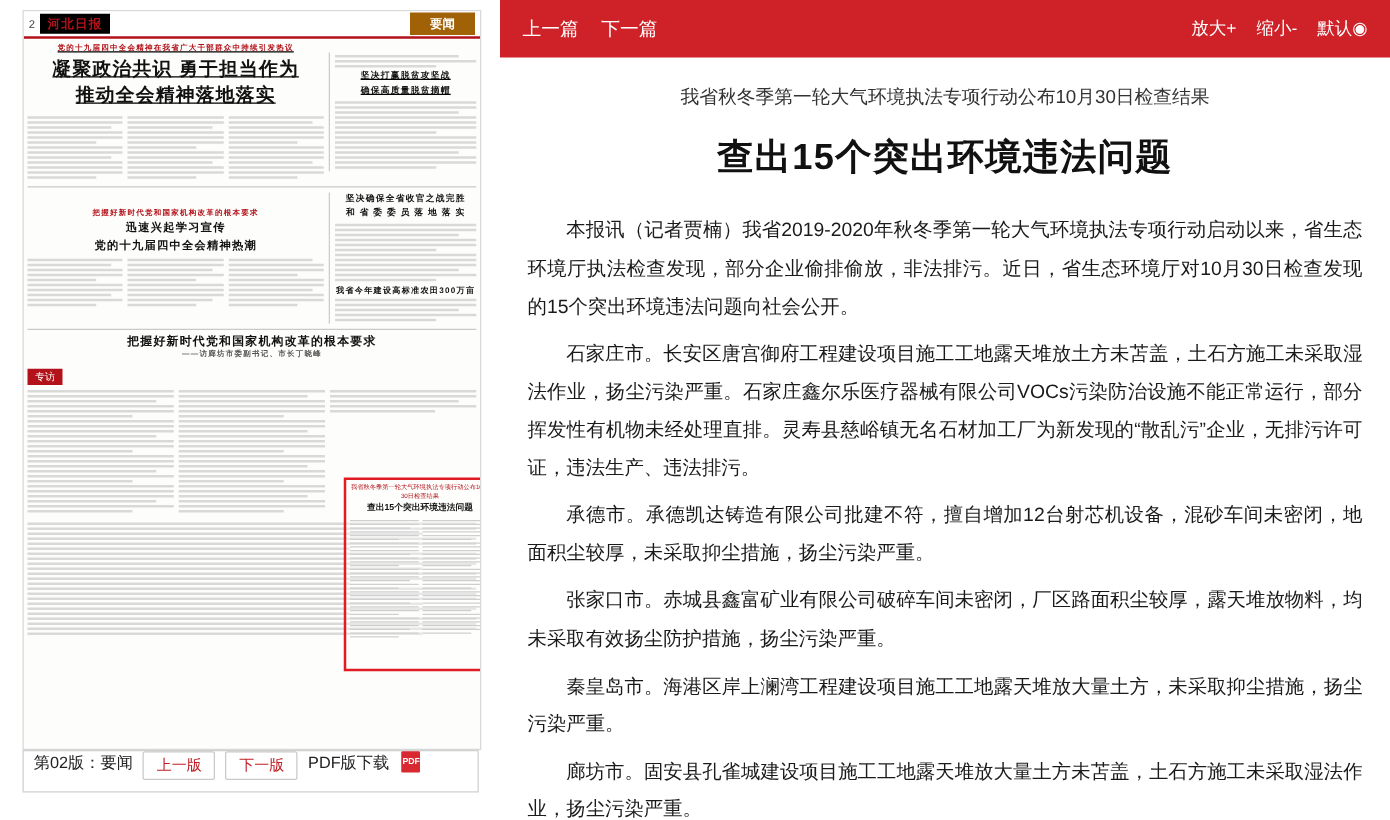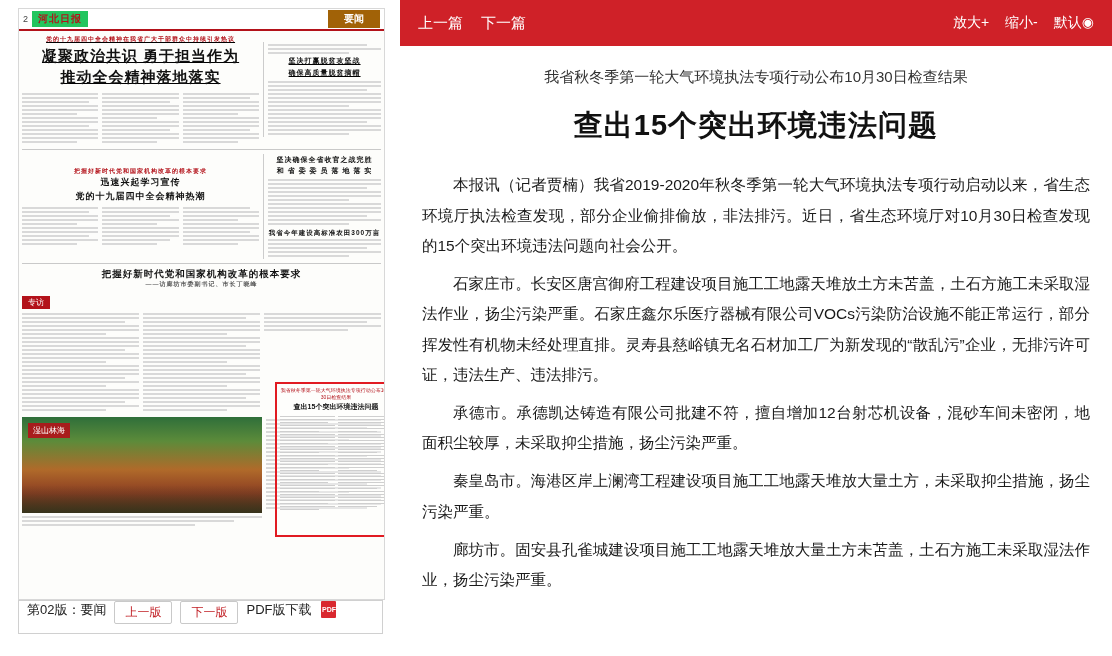--- a/index.html
+++ b/index.html
@@ -47,21 +47,21 @@
   .masthead .pagenum {
     font-size: 9px;
     color: #444;
     margin-right: 4px;
   }
   .masthead .mast-logo {
     font-size: 10px;
     color: #b3121a;
     font-weight: bold;
     letter-spacing: 1px;
-    background: #22c55e;
+    background: #000000;
     padding: 1px 6px;
   }
   .masthead .mast-sec {
     margin-left: auto;
     font-size: 10px;
     color: #ffffff;
     background: #a16207;
     padding: 2px 16px;
     font-weight: bold;
   }
@@ -499,30 +499,20 @@
                   <i></i>
                   <i class="mid"></i>
                   <i></i>
                   <i class="short"></i>
               </div>
             </div>
           </div>
         </div>
 
         <div class="np-row" style="margin-top:4px;align-items:flex-start;">
-          <div class="np-col" style="flex:2.1;">
-            <div class="photo">
-              <span class="photo-badge">湿山林海</span>
-            </div>
-            <div class="lines" style="margin-top:3px;">
-              <i></i>
-                <i class="mid"></i>
-                <i class="short"></i>
-            </div>
-          </div>
           <div class="np-col" style="flex:1;">
             <div class="lines">
               <i></i>
                 <i></i>
                 <i class="mid"></i>
                 <i></i>
                 <i></i>
                 <i class="short"></i>
                 <i></i>
                 <i></i>
@@ -645,19 +635,20 @@
       </div>
     </div>
 
     <div class="article">
       <div class="subhead">我省秋冬季第一轮大气环境执法专项行动公布10月30日检查结果</div>
       <h1 class="headline">查出15个突出环境违法问题</h1>
 
       <p class="para">本报讯（记者贾楠）我省2019-2020年秋冬季第一轮大气环境执法专项行动启动以来，省生态环境厅执法检查发现，部分企业偷排偷放，非法排污。近日，省生态环境厅对10月30日检查发现的15个突出环境违法问题向社会公开。</p>
       <p class="para">石家庄市。长安区唐宫御府工程建设项目施工工地露天堆放土方未苫盖，土石方施工未采取湿法作业，扬尘污染严重。石家庄鑫尔乐医疗器械有限公司VOCs污染防治设施不能正常运行，部分挥发性有机物未经处理直排。灵寿县慈峪镇无名石材加工厂为新发现的“散乱污”企业，无排污许可证，违法生产、违法排污。</p>
       <p class="para">承德市。承德凯达铸造有限公司批建不符，擅自增加12台射芯机设备，混砂车间未密闭，地面积尘较厚，未采取抑尘措施，扬尘污染严重。</p>
+      <p class="para">张家口市。赤城县鑫富矿业有限公司破碎车间未密闭，厂区路面积尘较厚，露天堆放物料，均未采取有效扬尘防护措施，扬尘污染严重。</p>
       <p class="para">秦皇岛市。海港区岸上澜湾工程建设项目施工工地露天堆放大量土方，未采取抑尘措施，扬尘污染严重。</p>
       <p class="para">廊坊市。固安县孔雀城建设项目施工工地露天堆放大量土方未苫盖，土石方施工未采取湿法作业，扬尘污染严重。</p>
 
     </div>
   </div>
 
 </div>
 
 </body></html>

